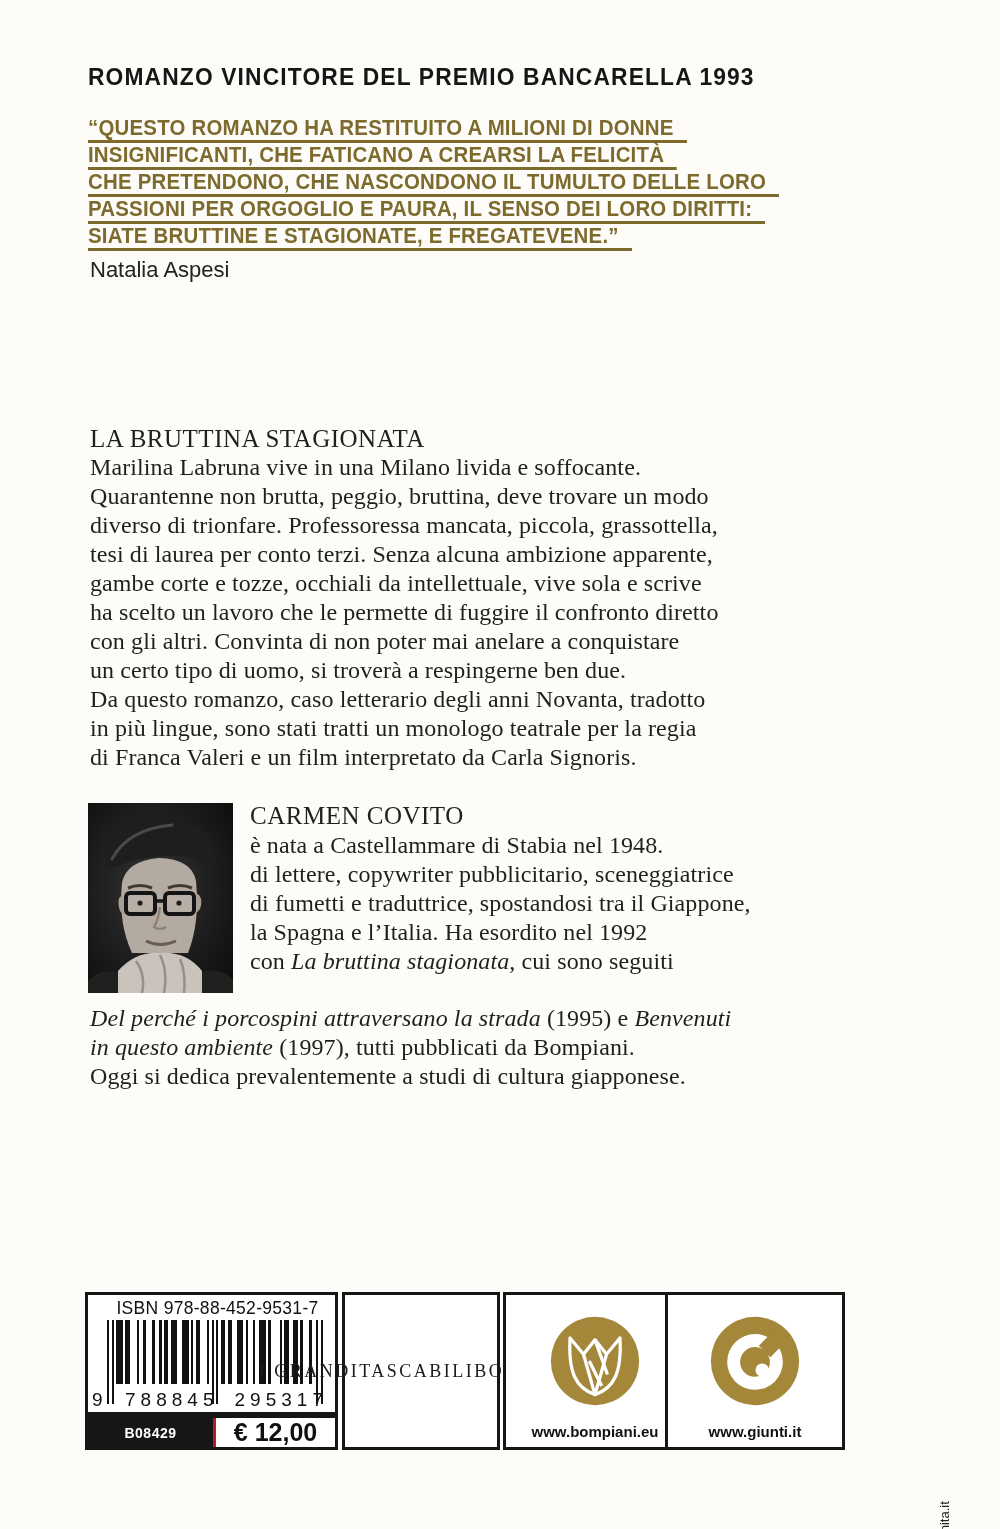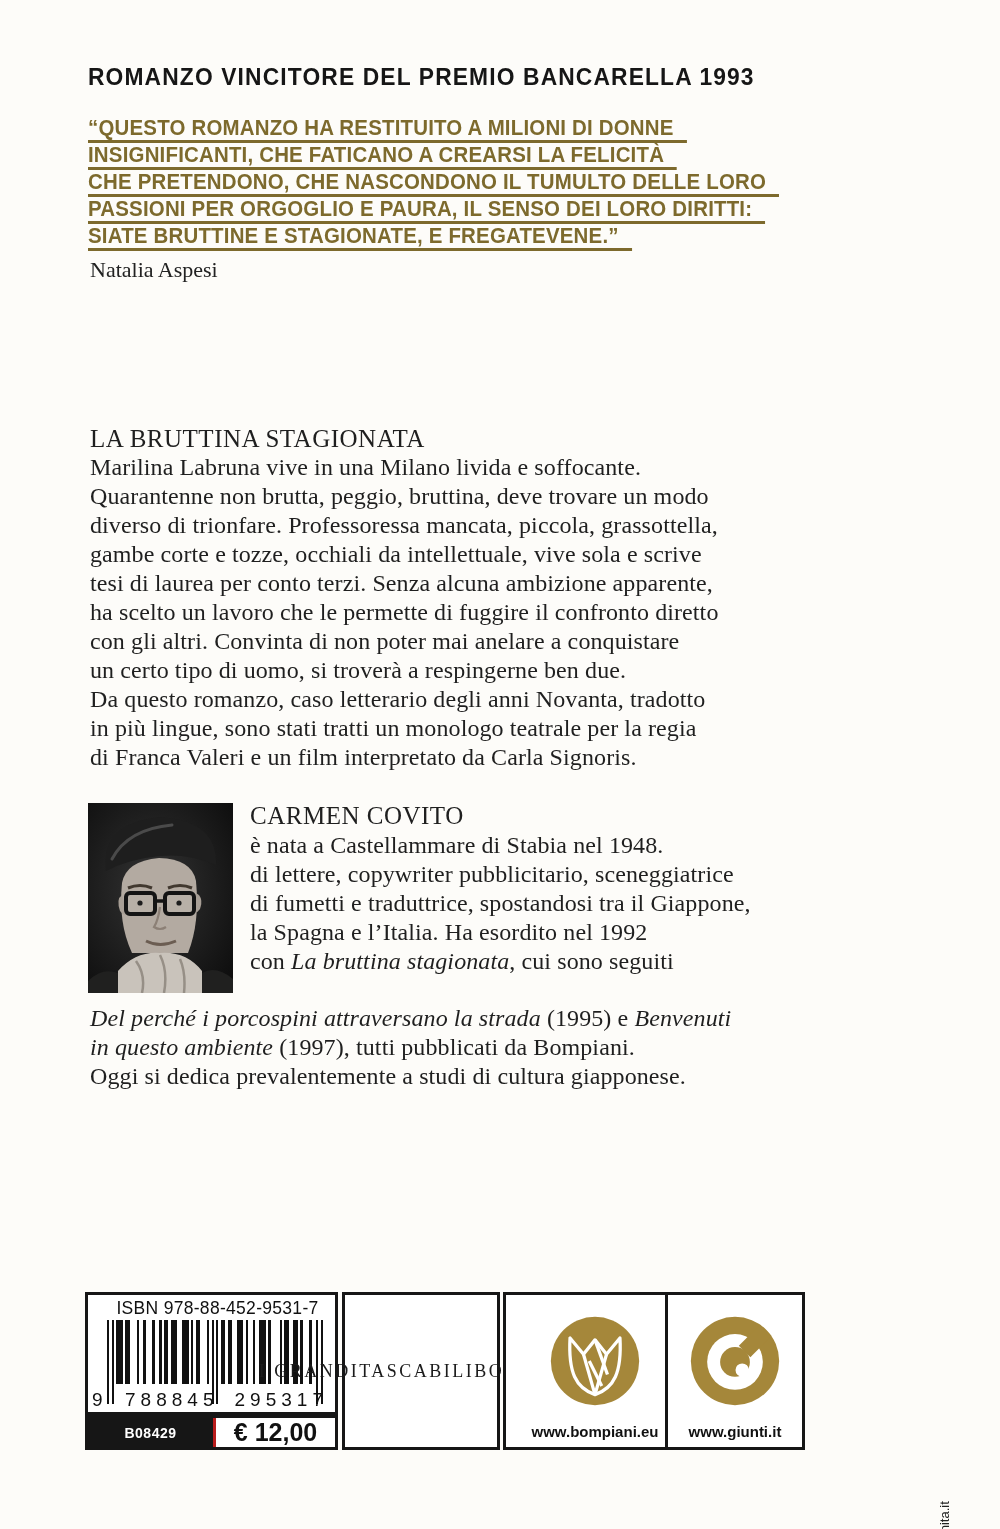--- a/index.html
+++ b/index.html
@@ -9,21 +9,21 @@
 
   
   .award{left:88px;top:63px;font-size:24px;font-weight:bold;letter-spacing:1.2px;
          color:#161616;transform:scaleX(.95);transform-origin:0 0;white-space:nowrap;}
 
   
   .quote{left:88px;top:116px;transform:scaleX(.93);transform-origin:0 0;white-space:nowrap;}
   .quote-line{display:block;height:27px;}
   .quote-line span{display:inline-block;font-size:22px;font-weight:bold;letter-spacing:.2px;
          border-bottom:3px solid currentColor;padding:0 14px 0 0;line-height:24px;}
-  .attrib{left:90px;top:257px;font-family:Liberation Serif, serif;font-size:22px;color:#222;}
+  .attrib{left:90px;top:257px;font-family:Liberation Sans, sans-serif;font-size:22px;color:#222;}
 
   
   .serif{font-family:"Liberation Serif",serif;color:#1f1f1f;}
   .body-line{font-size:24px;line-height:29px;white-space:nowrap;letter-spacing:.1px;}
   .block-title{font-size:25px;line-height:29px;letter-spacing:.5px;white-space:nowrap;}
   .synopsis{left:90px;top:424px;}
   .author-name{left:250px;top:801px;}
   .bio-ind{left:250px;top:831px;}
   .bio-full{left:90px;top:1004px;}
   .body-line em{font-style:italic;}
@@ -46,21 +46,21 @@
   .code-box{width:125px;background:#161616;color:#fff;font-weight:bold;font-size:14px;
             display:flex;align-items:center;justify-content:center;letter-spacing:.5px;}
   .price-box{flex:1;display:flex;align-items:center;justify-content:center;
              font-weight:bold;font-size:25px;color:#111;border-left:3px solid #b91c1c;}
   .imprint{left:342px;top:1292px;width:158px;height:158px;display:flex;flex-direction:row;
            align-items:center;justify-content:center;}
   .imprint-line{font-family:"Liberation Serif",serif;font-size:18px;line-height:19px;
            letter-spacing:2.5px;color:#1b1b1b;white-space:nowrap;}
   .logo-cell{width:184px;height:158px;}
   .logo-cell.c3{left:503px;top:1292px;}
-  .logo-cell.c4{left:665px;top:1292px;width:140px;}
+  .logo-cell.c4{left:665px;top:1292px;width:180px;}
   .logo-cell svg{position:absolute;top:18px;left:50%;margin-left:-48px;}
   .logo-url{position:absolute;bottom:7px;left:0;right:0;text-align:center;
             font-weight:bold;font-size:15px;color:#111;}
 
   
   .credits{right:32px;bottom:69px;width:450px;transform:rotate(-90deg);
            transform-origin:100% 100%;font-size:13px;line-height:15.5px;color:#222;
            white-space:nowrap;text-align:left;}
 </style>
 </head>
@@ -76,22 +76,22 @@
     <div class="quote-line"><span>SIATE BRUTTINE E STAGIONATE, E FREGATEVENE.”</span></div>
   </div>
 <div class="abs attrib">Natalia Aspesi</div>
 
 <div class="abs serif synopsis">
   <div class="block-title">LA BRUTTINA STAGIONATA</div>
   <div>
       <div class="body-line">Marilina Labruna vive in una Milano livida e soffocante.</div>
       <div class="body-line">Quarantenne non brutta, peggio, bruttina, deve trovare un modo</div>
       <div class="body-line">diverso di trionfare. Professoressa mancata, piccola, grassottella,</div>
+      <div class="body-line">tesi di laurea per conto terzi. Senza alcuna ambizione apparente,</div>
       <div class="body-line">gambe corte e tozze, occhiali da intellettuale, vive sola e scrive</div>
-      <div class="body-line">tesi di laurea per conto terzi. Senza alcuna ambizione apparente,</div>
       <div class="body-line">ha scelto un lavoro che le permette di fuggire il confronto diretto</div>
       <div class="body-line">con gli altri. Convinta di non poter mai anelare a conquistare</div>
       <div class="body-line">un certo tipo di uomo, si troverà a respingerne ben due.</div>
       <div class="body-line">Da questo romanzo, caso letterario degli anni Novanta, tradotto</div>
       <div class="body-line">in più lingue, sono stati tratti un monologo teatrale per la regia</div>
       <div class="body-line">di Franca Valeri e un film interpretato da Carla Signoris.</div>
     </div>
 </div>
 
 <svg class="abs photo" viewBox="0 0 145 190" width="145" height="190">

